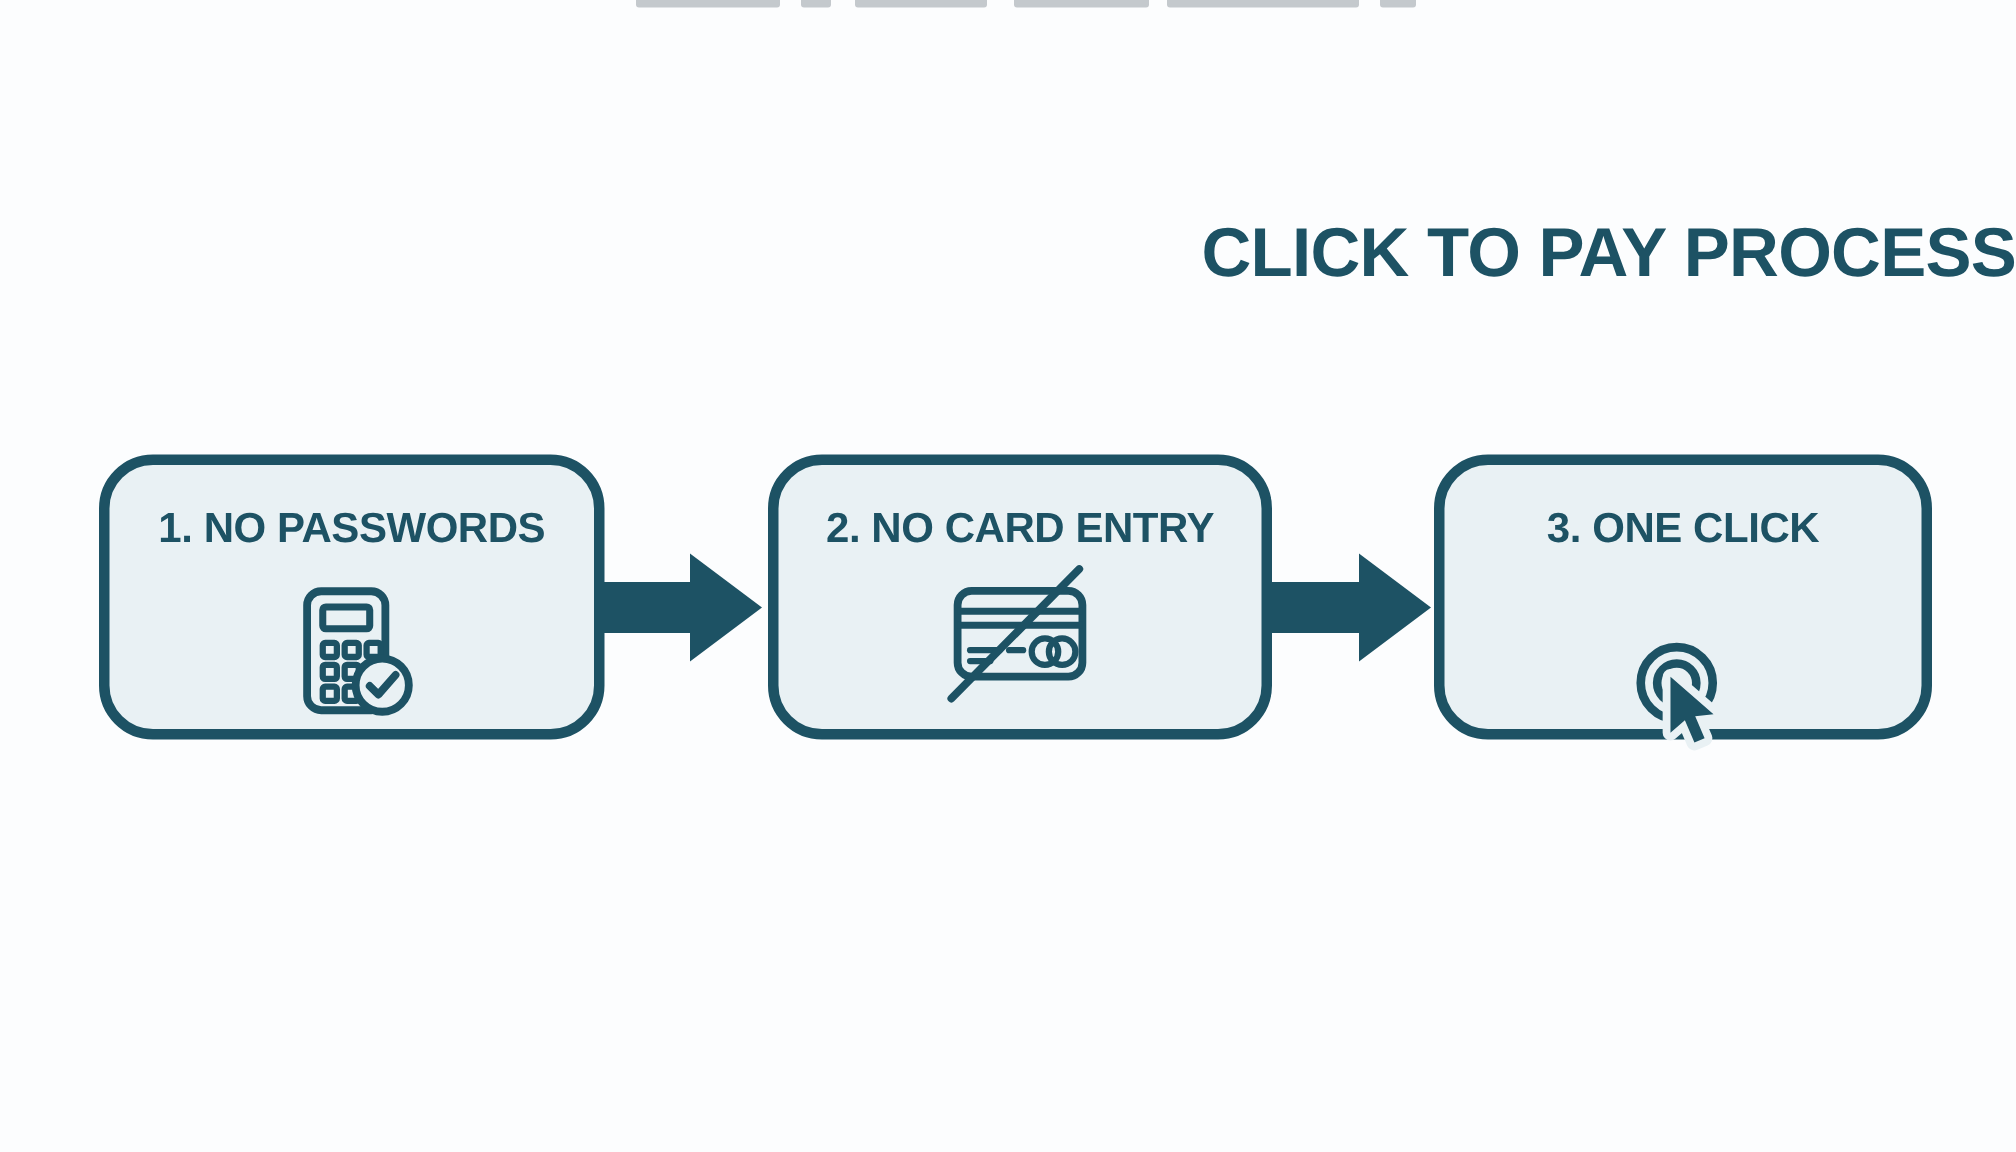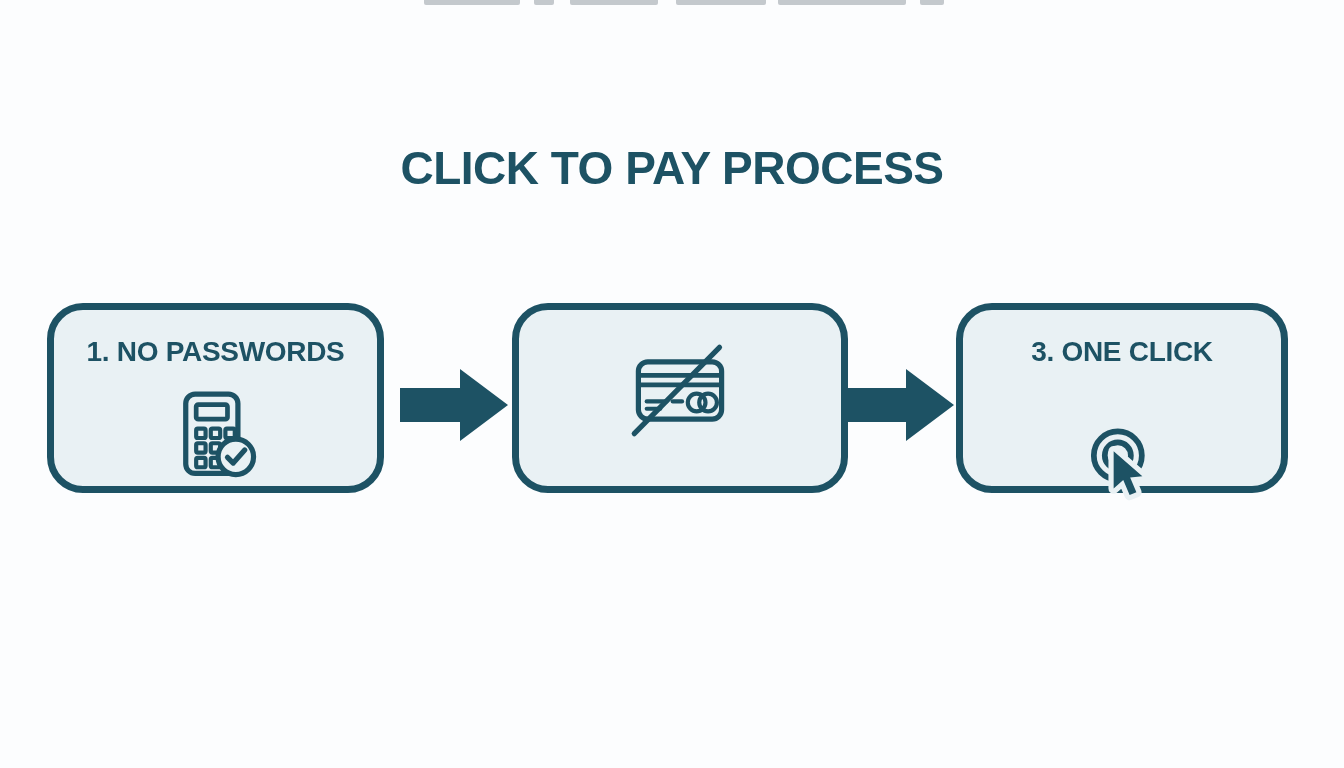--- a/index.html
+++ b/index.html
@@ -25,40 +25,40 @@
   }
   .ta1{width:96px;margin-right:14px;}
   .ta2{width:20px;margin-right:16px;}
   .ta3{width:88px;margin-right:18px;}
   .ta4{width:90px;margin-right:12px;}
   .ta5{width:128px;margin-right:14px;}
   .ta6{width:24px;}
 
   .page-title{
     position:absolute;top:141px;left:0;width:100%;
-    text-align:center;
+    text-align:right;
     color:var(--accent);
     font-size:46px;
     font-weight:700;
     letter-spacing:-0.5px;
     white-space:nowrap;
   }
 
   .flow{position:absolute;top:303px;left:0;width:100%;height:190px;}
 
   .step-box{
     position:absolute;top:0;height:190px;
     background:var(--boxFill);
     border:7px solid var(--accent);
     border-radius:36px;
     display:flex;flex-direction:column;align-items:center;
     padding-top:26px;
     color:var(--accent);
   }
-  .step-1{left:47px;width:337px;gap:16px;}
+  .step-1{left:66px;width:337px;gap:16px;}
   .step-2{left:512px;width:336px;}
   .step-3{left:956px;width:332px;gap:48px;}
 
   .step-label{
     font-size:28px;
     font-weight:700;
     letter-spacing:-0.3px;
     white-space:nowrap;
   }
   .step-icon{
@@ -112,20 +112,21 @@
     </div>
   </div>
 
   <div class="connector connector-1">
     <svg width="110" height="76" viewBox="0 0 110 76">
       <polygon points="0,21 60,21 60,2 108,38 60,74 60,55 0,55" fill="currentColor"></polygon>
     </svg>
   </div>
 
   <div class="step-box step-2">
+    <div class="step-label">2. NO CARD ENTRY</div>
     <div class="step-icon">
       <svg width="104" height="96" viewBox="0 0 100 92" fill="none" stroke="currentColor">
         <rect x="10" y="19" width="80" height="55" rx="9" stroke-width="5"></rect>
         <line x1="10" y1="32" x2="90" y2="32" stroke-width="4.5"></line>
         <line x1="10" y1="41" x2="90" y2="41" stroke-width="4.5"></line>
         <line x1="18" y1="57" x2="37" y2="57" stroke-width="4" stroke-linecap="round"></line>
         <line x1="18" y1="64" x2="31" y2="64" stroke-width="4" stroke-linecap="round"></line>
         <line x1="43" y1="57" x2="52" y2="57" stroke-width="4" stroke-linecap="round"></line>
         <circle cx="66" cy="58" r="8.5" stroke-width="4"></circle>
         <circle cx="77" cy="58" r="8.5" stroke-width="4"></circle>

